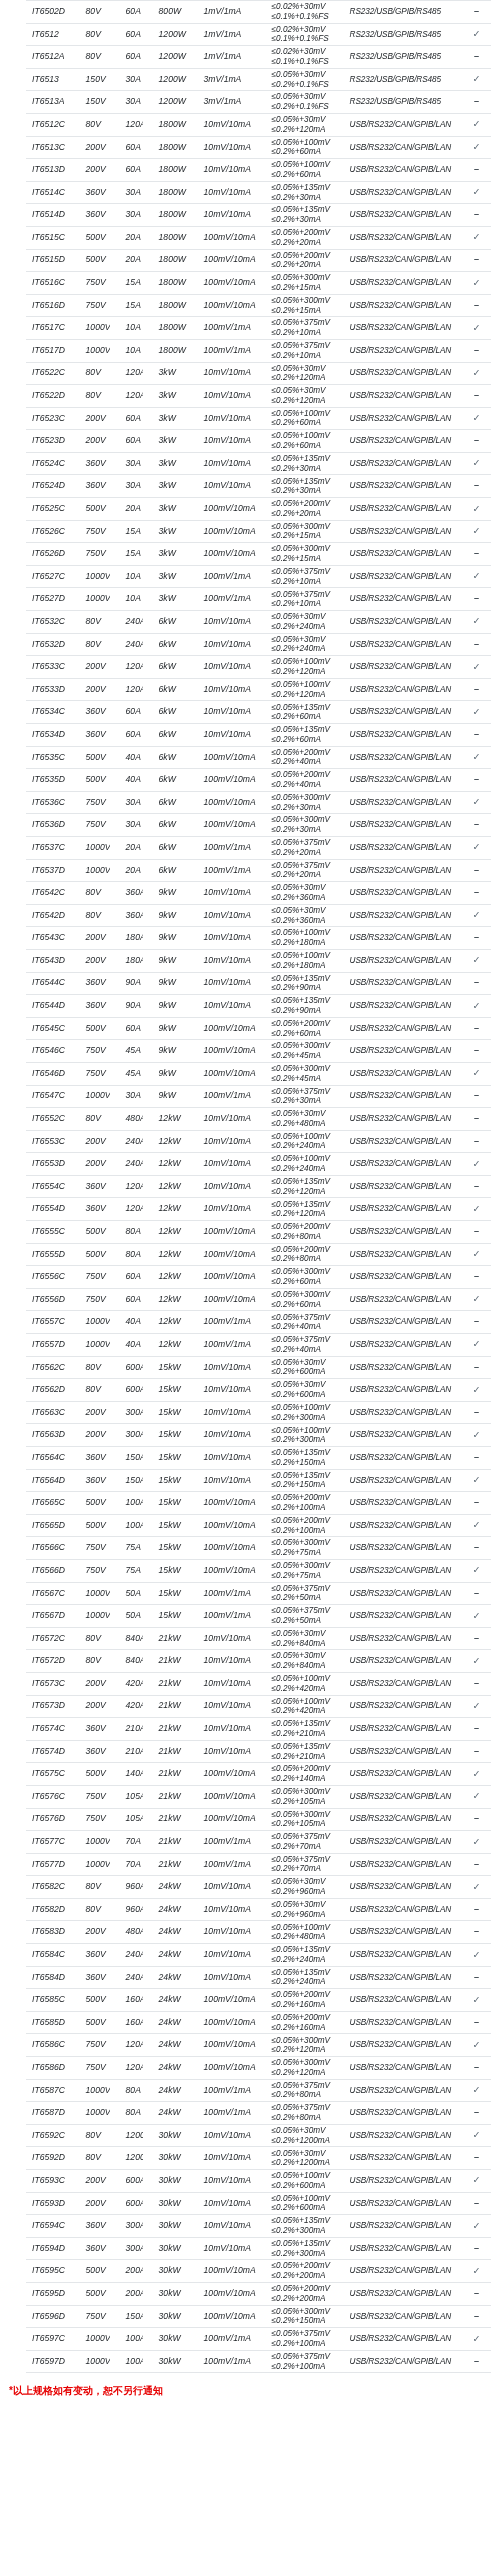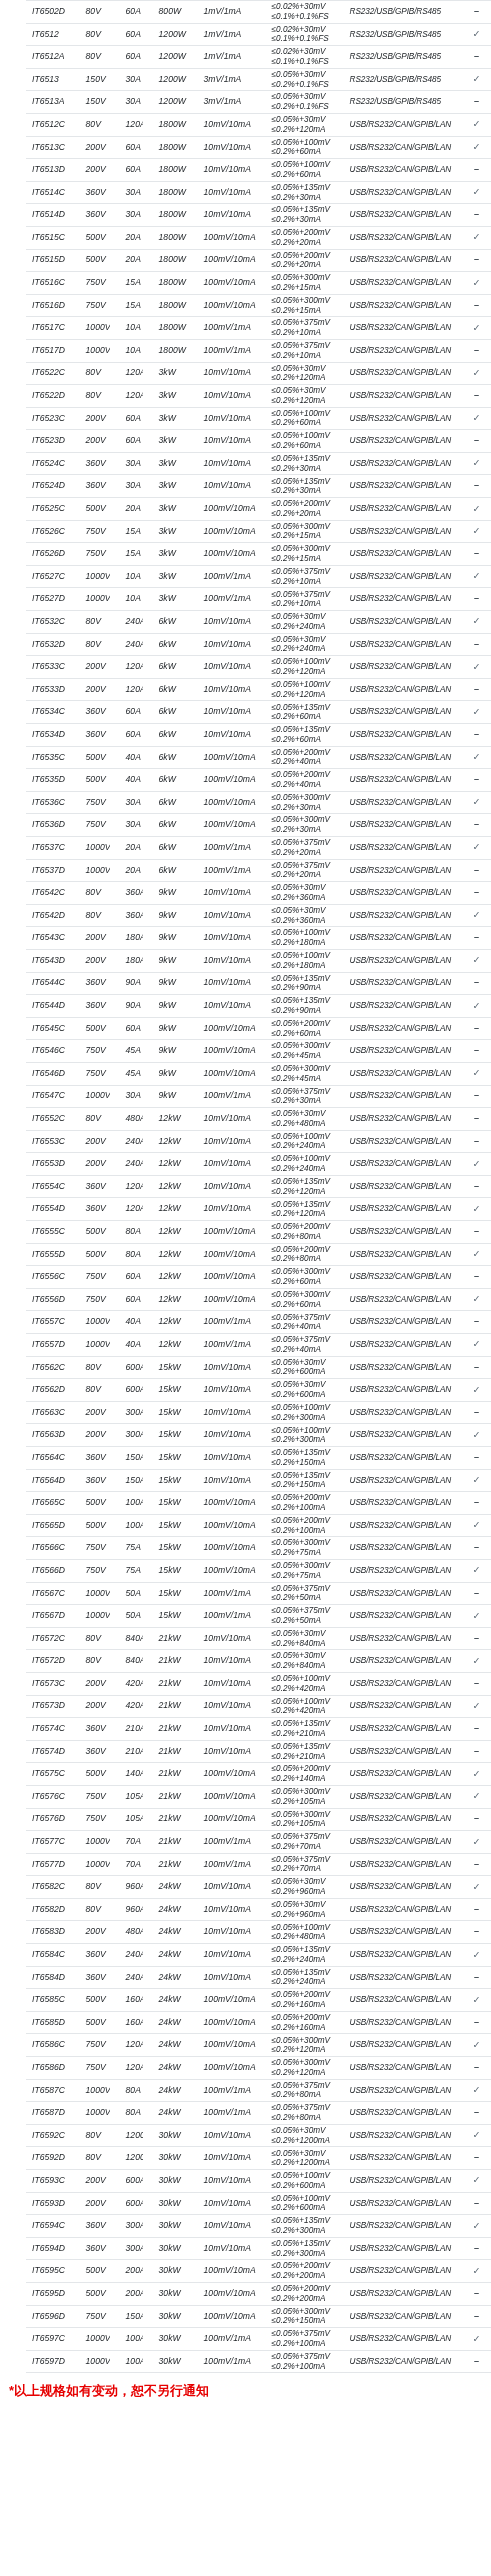--- a/index.html
+++ b/index.html
@@ -41,21 +41,21 @@
   .mark-dash{
     color:#49525a;
     font-weight:bold;
     font-size:9px;
     line-height:1;
     display:inline-block;
   }
   .footnote{
     margin:12px 0 0 9px;
     color:#e60000;
-    font-size:13px;
+    font-size:10px;
     font-weight:bold;
     line-height:11px;
   }
 </style>
 </head>
 <body>
 
 <table class="spec-table">
   <colgroup>
     <col style="width:44px">

